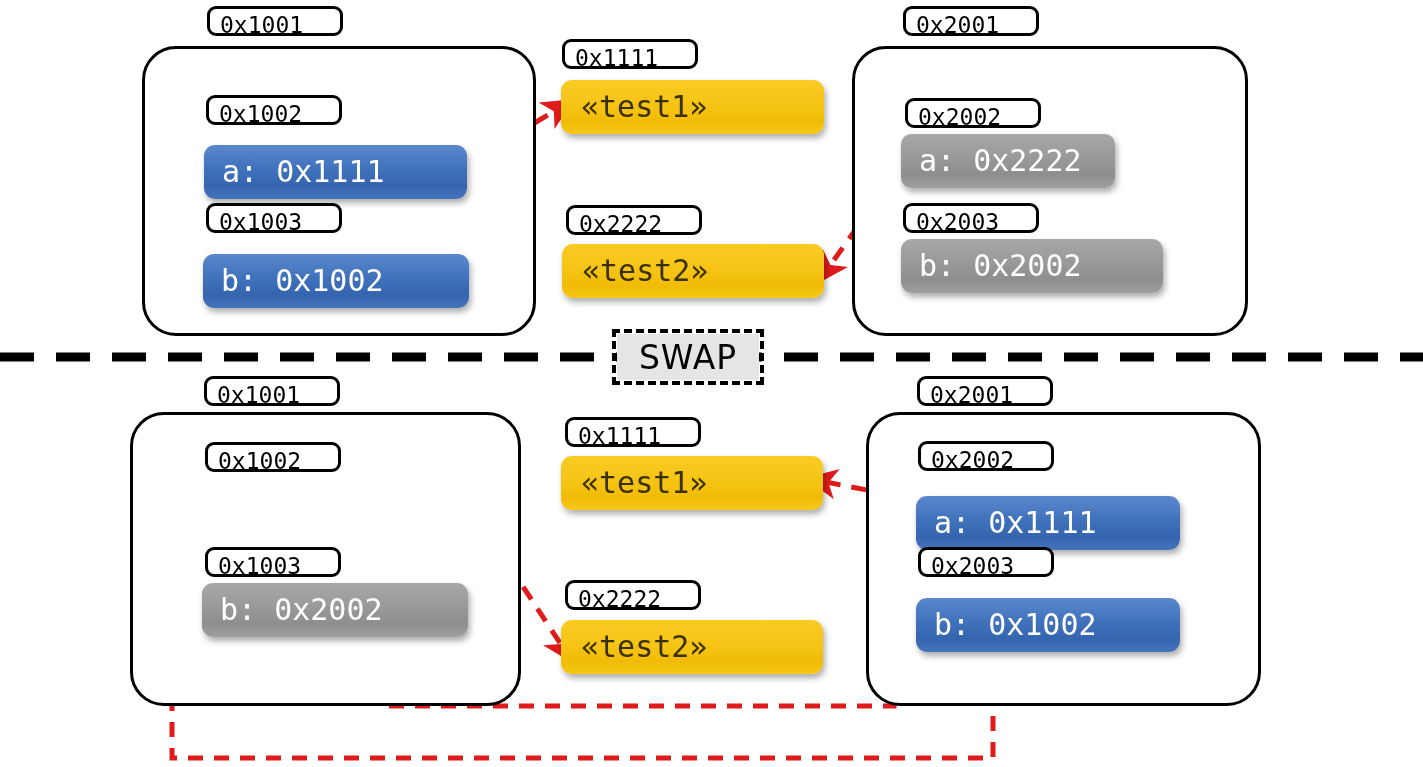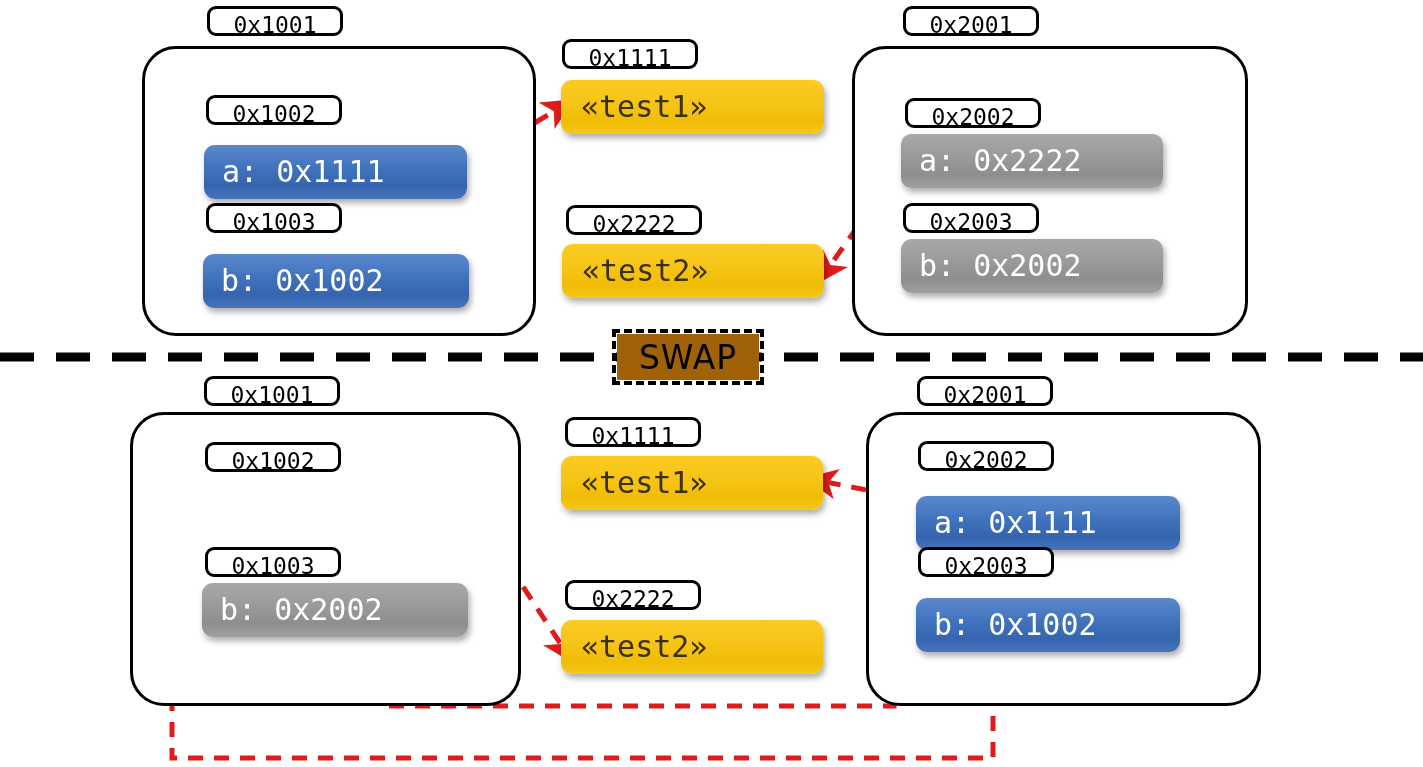--- a/index.html
+++ b/index.html
@@ -29,21 +29,20 @@
     position:absolute;
     border:3px solid #000;
     border-radius:9px;
     background:#ffffff;
     color:#000;
     font-size:23px;
     line-height:30px;
     height:30px;
     padding:1px 10px 3px 10px;
     letter-spacing:0px;
-    text-align:center;
     white-space:nowrap;
     z-index:20;
     box-sizing:border-box;
   }
 
   
   .cell{
     position:absolute;
     border-radius:11px;
     color:#ffffff;
@@ -80,21 +79,21 @@
   .swapbox .bdr{
     position:absolute;left:0;top:0;right:0;bottom:0;
     border:4px dashed #000;
     background:transparent;
   }
   .swaplabel{
     position:absolute;left:0;top:0;width:152px;height:56px;
     display:flex;align-items:center;justify-content:center;
     font-family:"DejaVu Sans","Liberation Sans",sans-serif;
     font-size:33px;color:#000;letter-spacing:1px;
-    background:#a16207;
+    background:#e5e5e5;
     margin:5px;width:142px;height:46px;
   }
 </style>
 </head>
 <body>
 
 <div id="stage">
 
   <svg class="layer back" viewBox="0 0 1423 767" xmlns="http://www.w3.org/2000/svg">
     <defs>
@@ -139,21 +138,21 @@
   <div class="addr" style="left:562px;top:39px;width:136px;">0x1111</div>
   <div class="cell yellow" style="left:561px;top:80px;width:263px;">«test1»</div>
 
   <div class="addr" style="left:566px;top:205px;width:136px;">0x2222</div>
   <div class="cell yellow" style="left:562px;top:244px;width:262px;">«test2»</div>
 
   <div class="frame" style="left:852px;top:46px;width:390px;height:284px;"></div>
   <div class="addr" style="left:903px;top:6px;width:136px;">0x2001</div>
 
   <div class="addr" style="left:905px;top:98px;width:136px;">0x2002</div>
-  <div class="cell gray" style="left:901px;top:134px;width:262px;border-radius:10px;">a: 0x2222</div>
+  <div class="cell gray" style="left:901px;top:134px;width:214px;border-radius:10px;">a: 0x2222</div>
 
   <div class="addr" style="left:903px;top:203px;width:136px;">0x2003</div>
   <div class="cell gray" style="left:901px;top:239px;width:262px;">b: 0x2002</div>
 
   <div class="swapbox">
     <div class="swaplabel">SWAP</div>
     <div class="bdr"></div>
   </div>
 
   <div class="frame" style="left:130px;top:412px;width:385px;height:288px;"></div>

